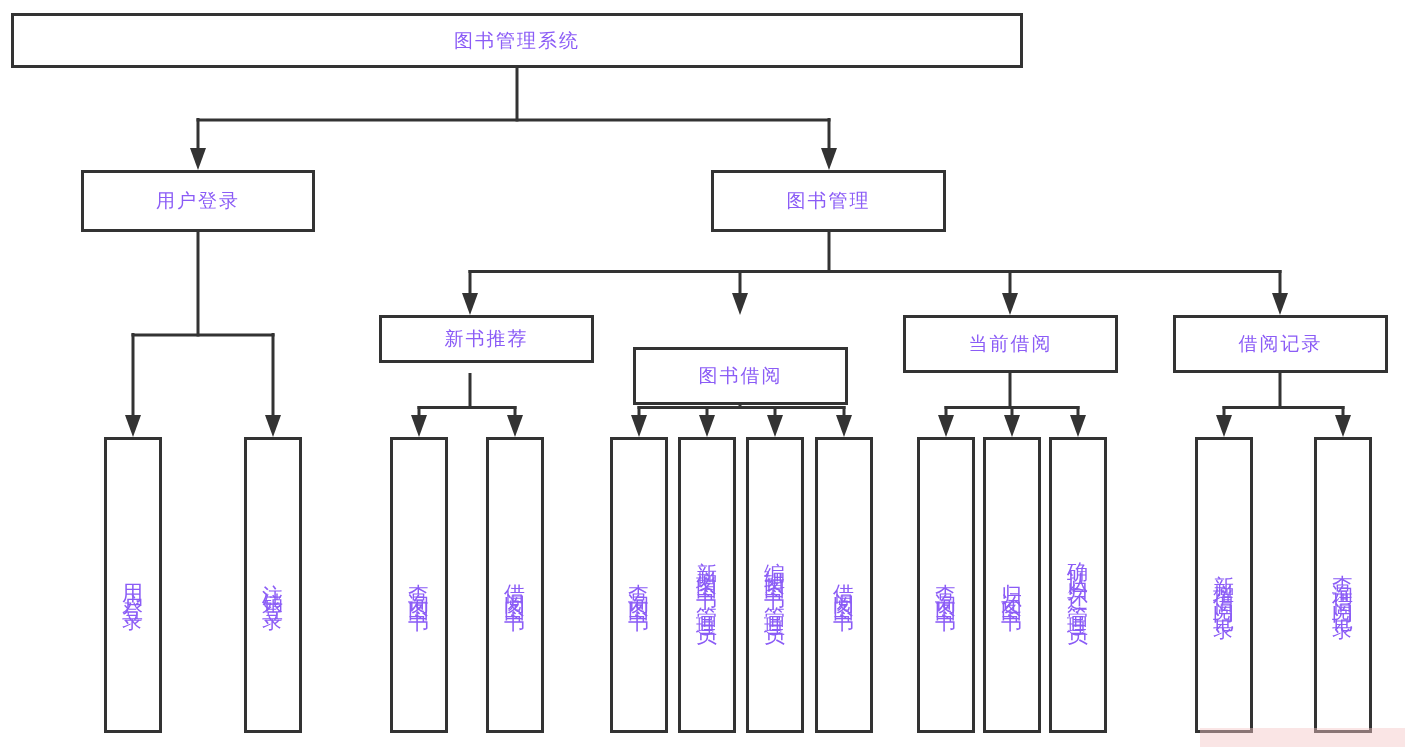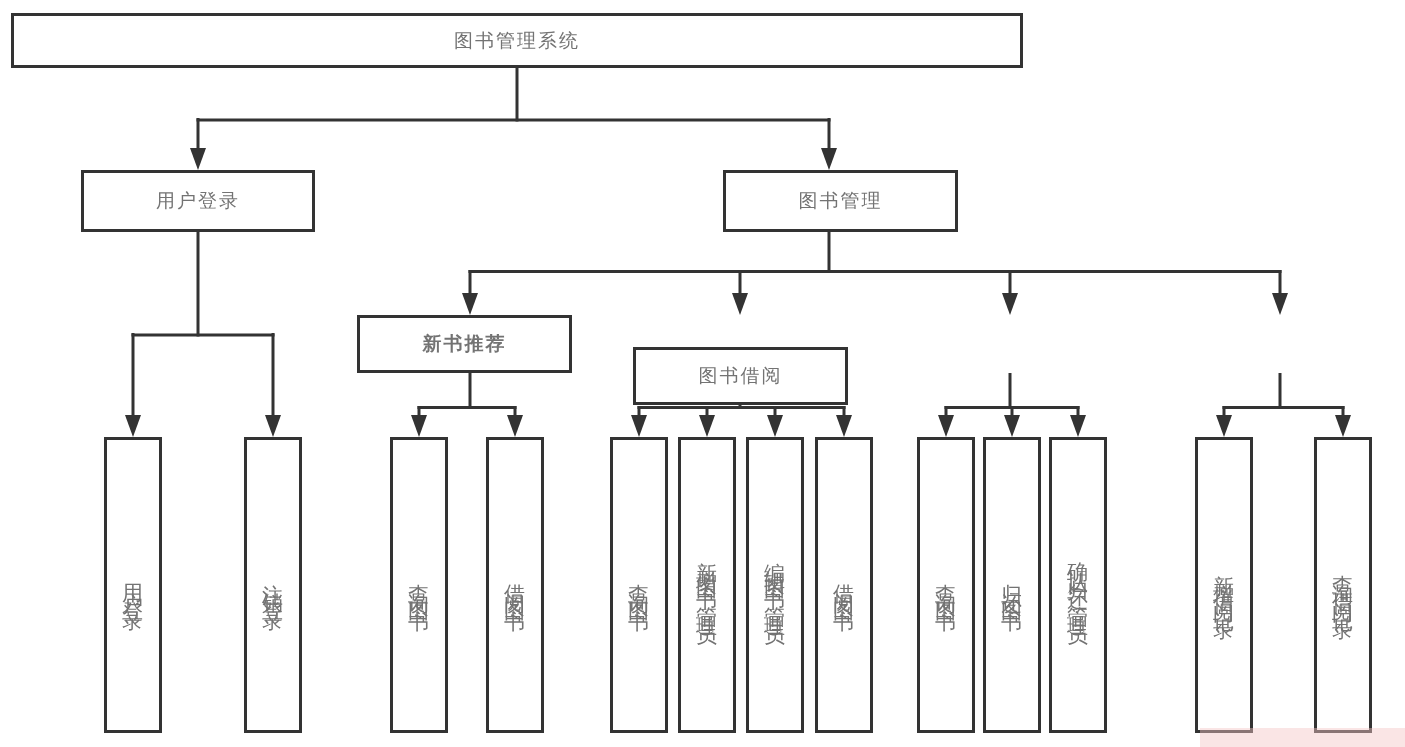--- a/index.html
+++ b/index.html
@@ -5,21 +5,21 @@
   html,body { margin:0; padding:0; background:#ffffff; }
   .stage {
     position:relative; width:1405px; height:747px; background:#ffffff;
     font-family:"Liberation Sans","DejaVu Sans",sans-serif; overflow:hidden;
   }
   #connector-layer { position:absolute; left:0; top:0; z-index:0; }
   .box {
     position:absolute; box-sizing:border-box;
     border:3px solid #333333; background:#ffffff;
     display:flex; align-items:center; justify-content:center;
-    color:#737373; z-index:1;
+    color:#8b5cf6; z-index:1;
   }
   .hlabel { font-size:19px; letter-spacing:2px; white-space:nowrap; }
   .vlabel {
     writing-mode:vertical-rl; text-orientation:mixed;
     font-size:21px; letter-spacing:9px; line-height:1; white-space:nowrap;
   }
   .watermark-tint {
     position:absolute; left:1200px; top:728px; width:205px; height:19px;
     opacity:0.45; z-index:2;
   }
@@ -89,29 +89,35 @@
       <polygon points="1335,415 1351,415 1343,437" fill="#333333"></polygon>
     </svg>
 
   <div class="box" style="left:11px; top:13px; width:1012px; height:55px;">
     <span class="hlabel">图书管理系统</span>
   </div>
 
   <div class="box" style="left:81px; top:170px; width:234px; height:62px;">
     <span class="hlabel">用户登录</span>
   </div>
-  <div class="box" style="left:711px; top:170px; width:235px; height:62px;margin-left:12px;">
+  <div class="box" style="left:711px; top:170px; width:235px; height:62px;">
     <span class="hlabel">图书管理</span>
   </div>
 
-  <div class="box" style="left:357px; top:315px; width:215px; height:58px;font-weight:bold;">
+  <div class="box" style="left:379px; top:315px; width:215px; height:48px;">
     <span class="hlabel">新书推荐</span>
   </div>
   <div class="box" style="left:633px; top:315px; width:215px; height:58px;margin-top:32px;">
     <span class="hlabel">图书借阅</span>
+  </div>
+  <div class="box" style="left:903px; top:315px; width:215px; height:58px;">
+    <span class="hlabel">当前借阅</span>
+  </div>
+  <div class="box" style="left:1173px; top:315px; width:215px; height:58px;">
+    <span class="hlabel">借阅记录</span>
   </div>
 
   <div class="box" style="left:104px; top:437px; width:58px; height:296px;">
     <span class="vlabel">用户登录</span>
   </div>
   <div class="box" style="left:244px; top:437px; width:58px; height:296px;">
     <span class="vlabel">注销登录</span>
   </div>
 
   <div class="box" style="left:390px; top:437px; width:58px; height:296px;">

